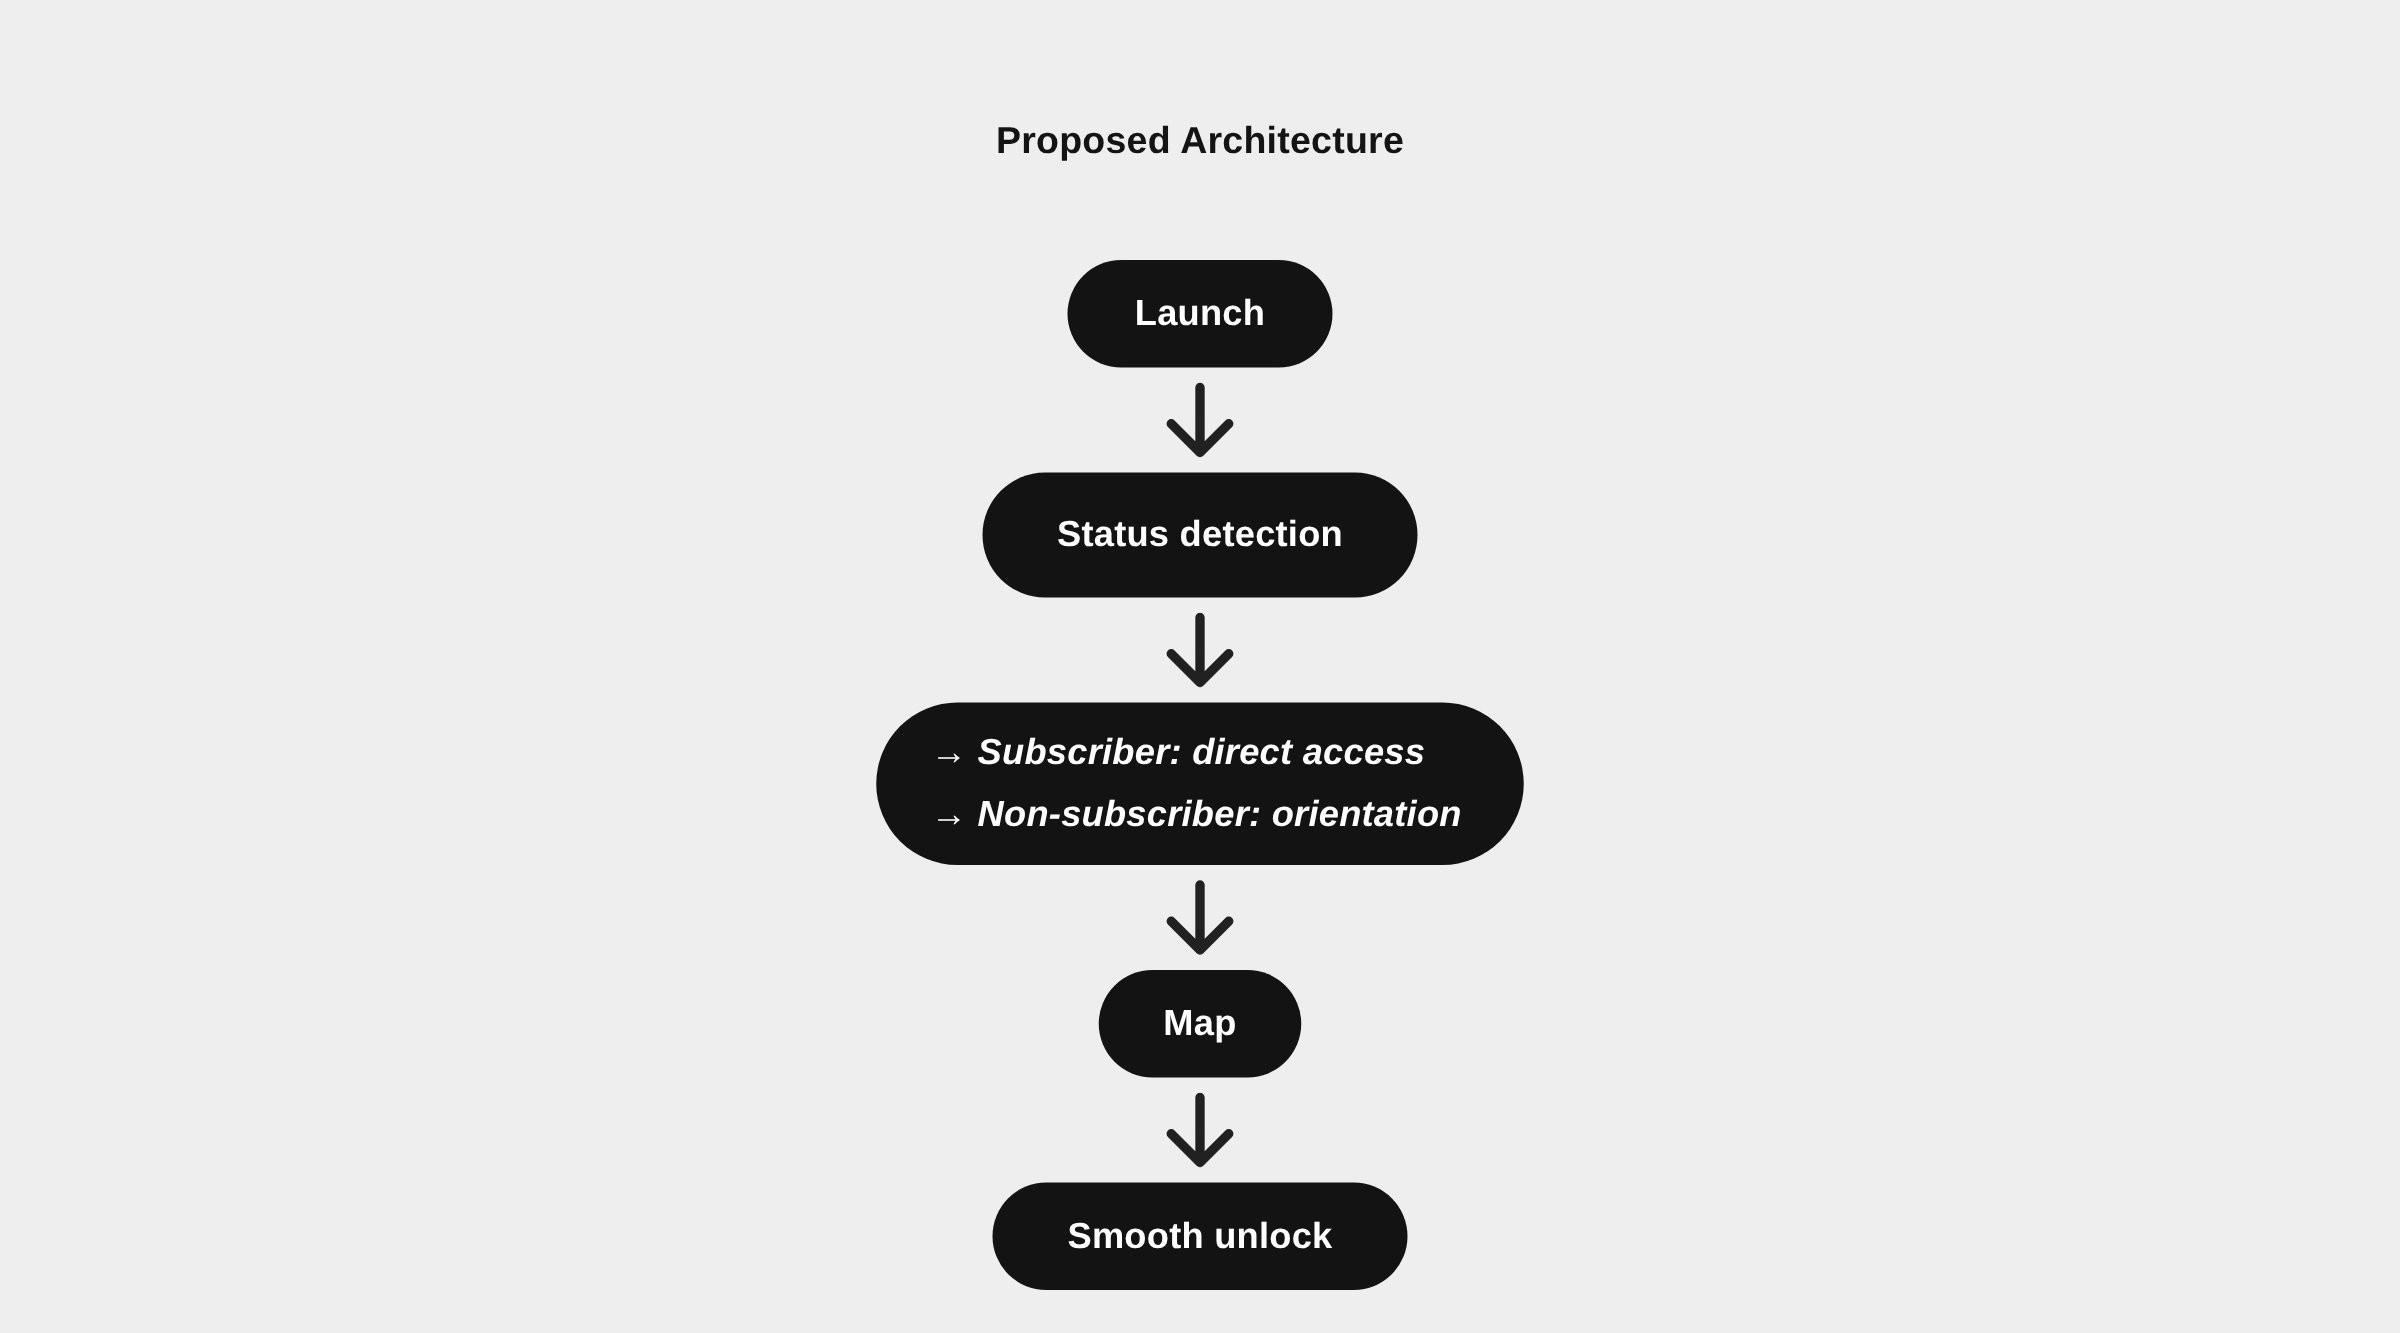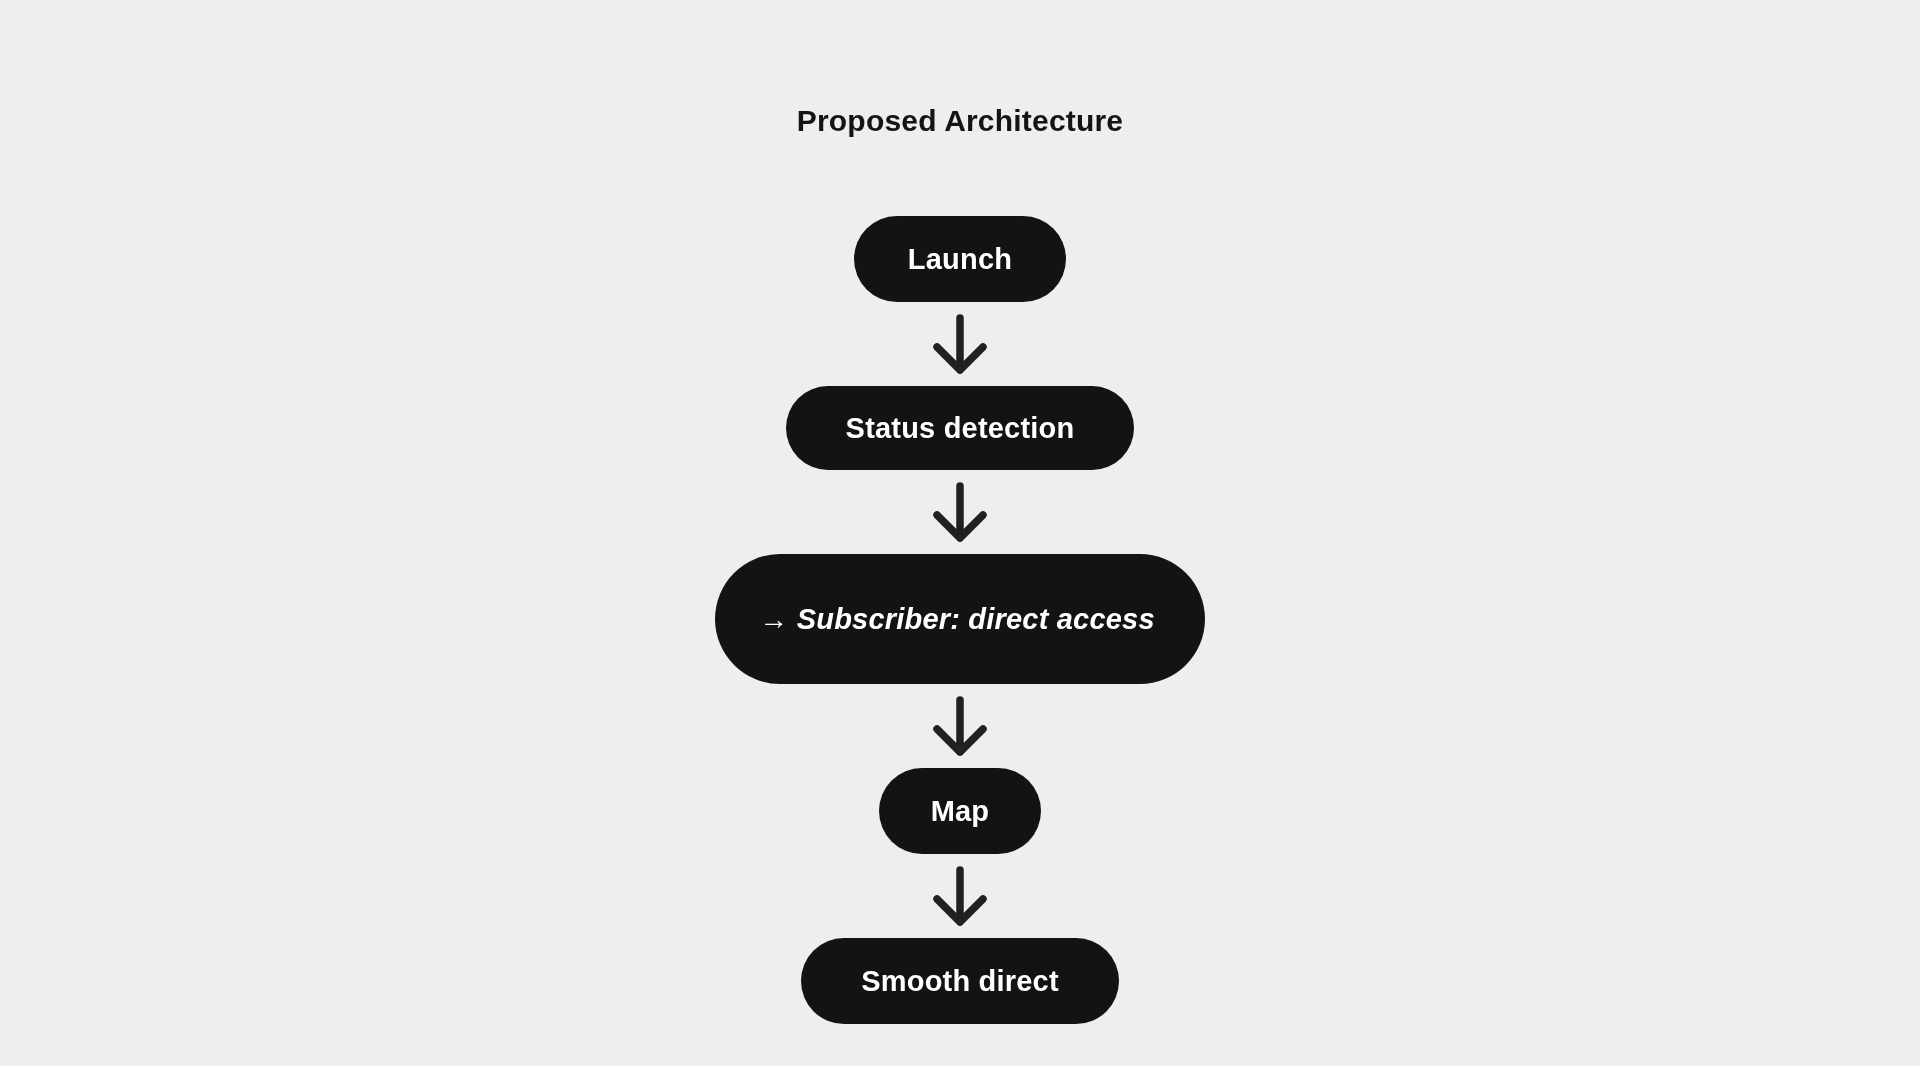--- a/index.html
+++ b/index.html
@@ -35,21 +35,21 @@
     background:var(--node-fill);
     color:var(--node-text);
     font-weight:700;
     font-size:29px;
     border-radius:999px;
     display:flex;align-items:center;justify-content:center;
     white-space:nowrap;
     letter-spacing:.2px;
   }
   .pill-launch{height:86px;padding:0 54px;margin-top:76px;}
-  .pill-status{height:84px;padding:0 60px;}
+  .pill-status{height:100px;padding:0 60px;}
   .pill-map{height:86px;padding:0 52px;}
   .pill-smooth{height:86px;padding:0 60px;}
   .pill-branch{
     height:130px;
     padding:0 50px 0 44px;
     border-radius:65px;
     flex-direction:column;
     align-items:flex-start;
     justify-content:center;
   }
@@ -87,32 +87,33 @@
     <div class="pill pill-status">
       <span>Status detection</span>
     </div>
 
     <svg class="arrow" width="56" height="64" viewBox="0 0 56 64" aria-hidden="true">
       <path class="arrow-path" d="M28 4 L28 56 M5 33 L28 56 L51 33" fill="none" stroke-width="7.5" stroke-linecap="round" stroke-linejoin="round"></path>
     </svg>
 
     <div class="pill pill-branch">
       <div class="branch-line">→ Subscriber: direct access</div>
+      <div class="branch-line">→ Non-subscriber: orientation</div>
     </div>
 
     <svg class="arrow" width="56" height="64" viewBox="0 0 56 64" aria-hidden="true">
       <path class="arrow-path" d="M28 4 L28 56 M5 33 L28 56 L51 33" fill="none" stroke-width="7.5" stroke-linecap="round" stroke-linejoin="round"></path>
     </svg>
 
     <div class="pill pill-map">
       <span>Map</span>
     </div>
 
     <svg class="arrow" width="56" height="64" viewBox="0 0 56 64" aria-hidden="true">
       <path class="arrow-path" d="M28 4 L28 56 M5 33 L28 56 L51 33" fill="none" stroke-width="7.5" stroke-linecap="round" stroke-linejoin="round"></path>
     </svg>
 
     <div class="pill pill-smooth">
-      <span>Smooth direct</span>
+      <span>Smooth unlock</span>
     </div>
 
   </div>
 </div>
 
 </body></html>

